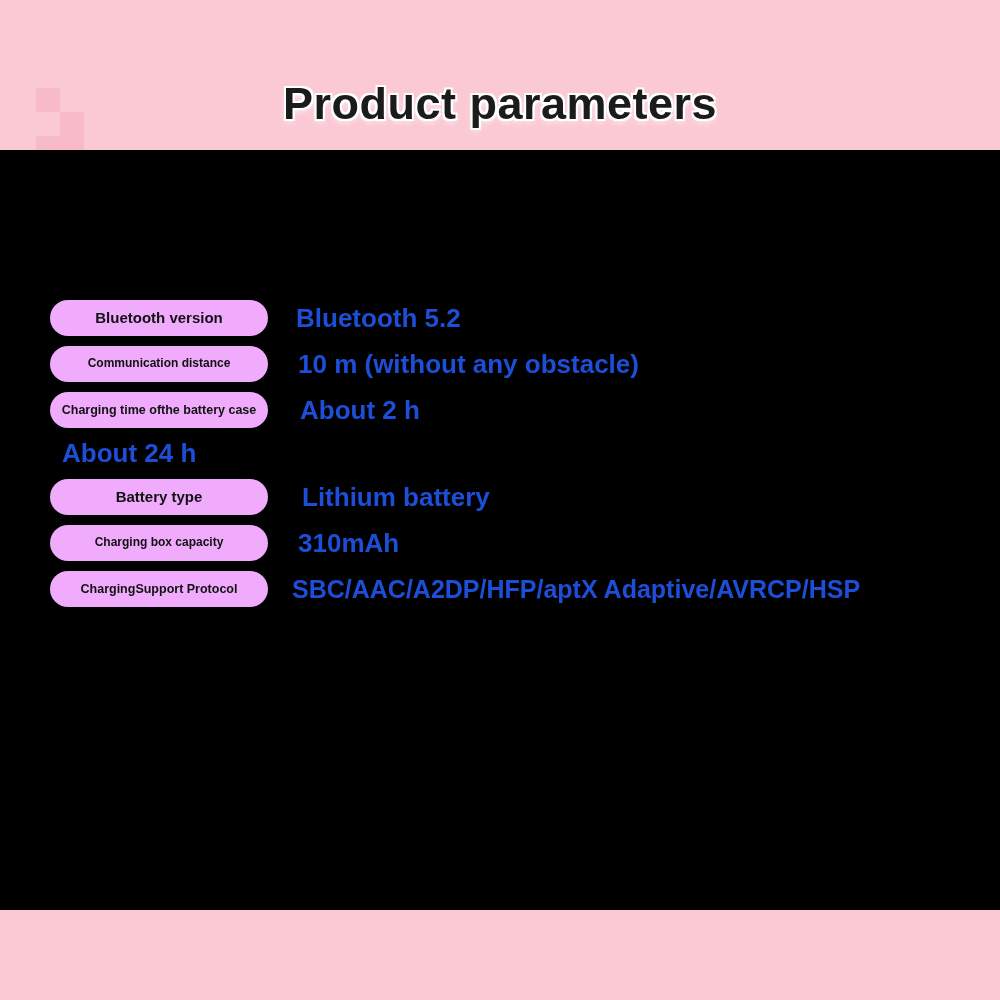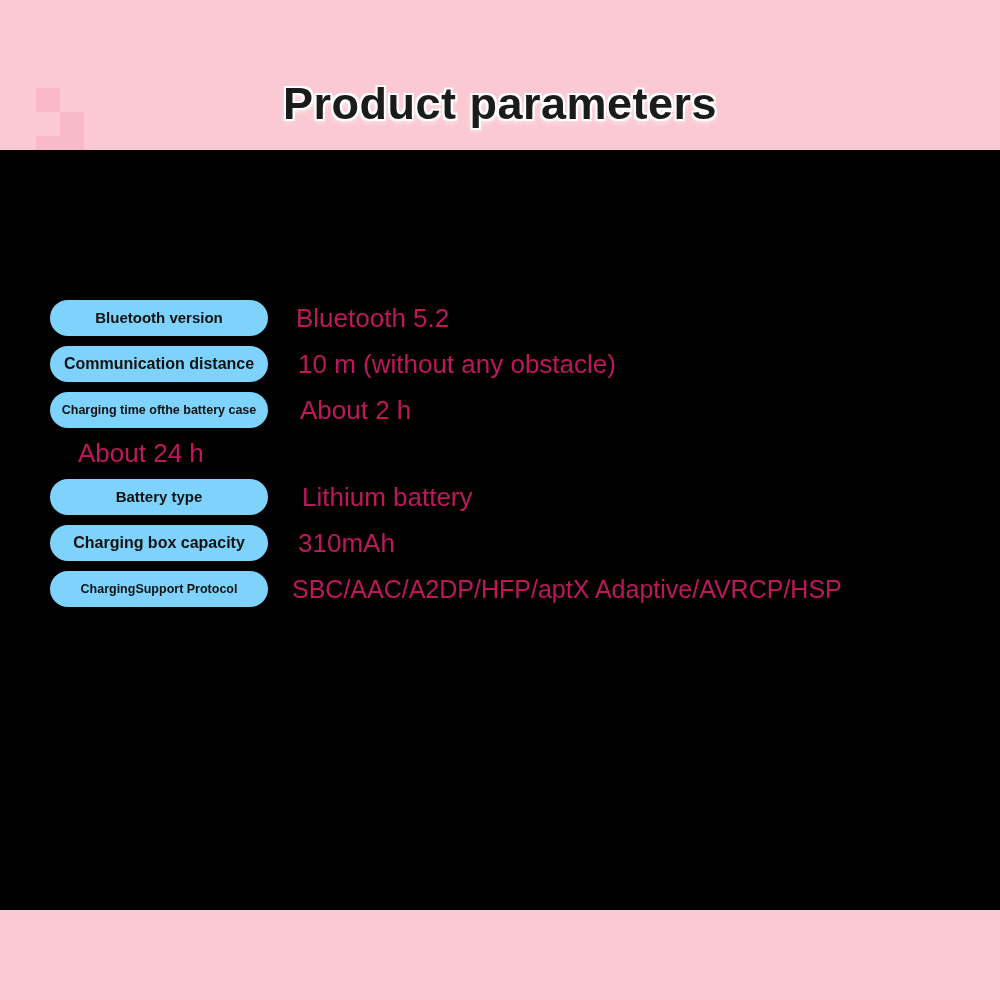--- a/index.html
+++ b/index.html
@@ -120,47 +120,47 @@
   }
   .row {
     display: flex;
     align-items: center;
     margin-bottom: 10px;
   }
   .pill {
     width: 218px;
     min-height: 36px;
     border-radius: 20px;
-    background: #7dd3fc;
+    background: #f0abfc;
     color: #111;
     display: flex;
     align-items: center;
     justify-content: center;
     text-align: right;
     padding: 3px 6px;
     box-sizing: border-box;
     font-weight: bold;
     font-size: 15px;
     line-height: 1.15;
     flex: none;
   }
   .pill.two-line { font-size: 12.5px; }
-  .pill.small { font-size: 16px; }
+  .pill.small { font-size: 12px; }
   .pill.tiny  { font-size: 12px; }
   .value {
-    color: #be185d;
+    color: #1d4ed8;
     font-size: 26px;
-    font-weight: normal;
+    font-weight: bold;
     margin-left: 30px;
     white-space: nowrap;
   }
   .r1 .value { margin-left: 28px; }
   .r3 .value { margin-left: 34px; }
   .r4 .value { margin-left: 32px; }
-  .r5 .value { margin-left: 28px; }
+  .r5 .value { margin-left: 12px; }
   .r6 .value { margin-left: 34px; text-align: center; }
   .r7 .value { margin-left: 30px; }
   .r8 .value { margin-left: 24px; font-size: 25px; }
 </style>
 </head>
 <body>
 
 <div class="page">
 
   <div class="checker">

